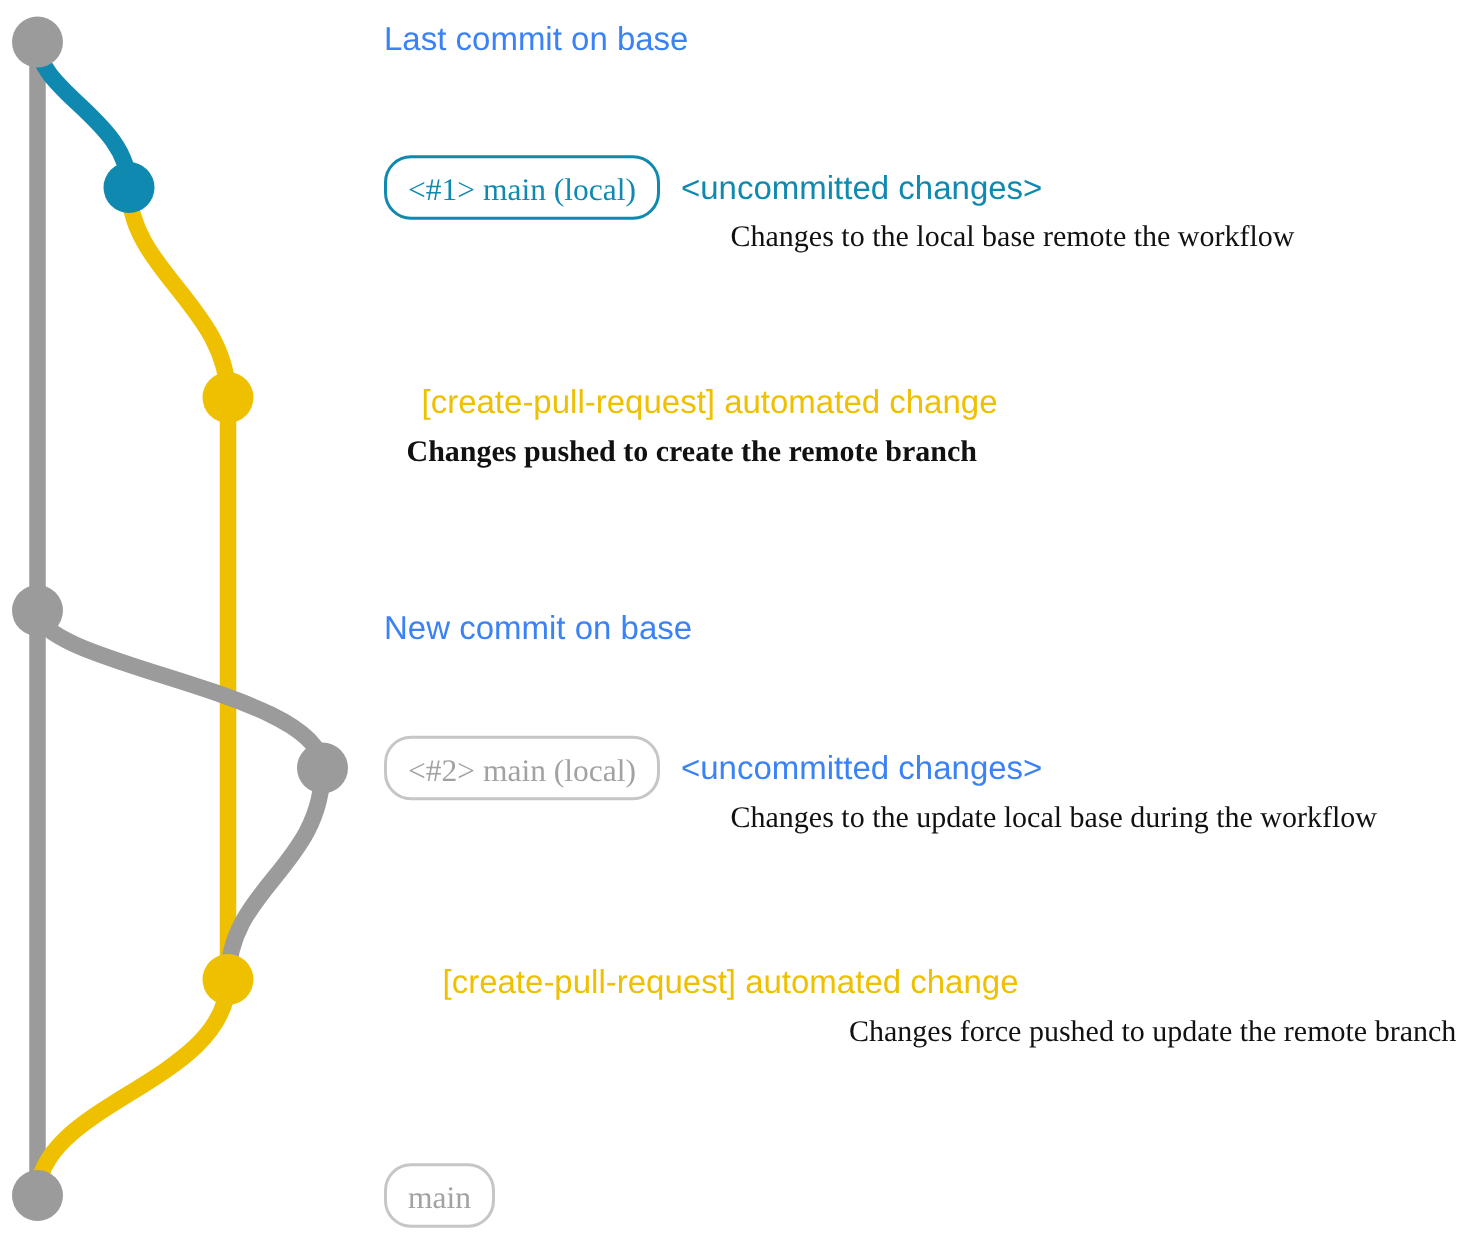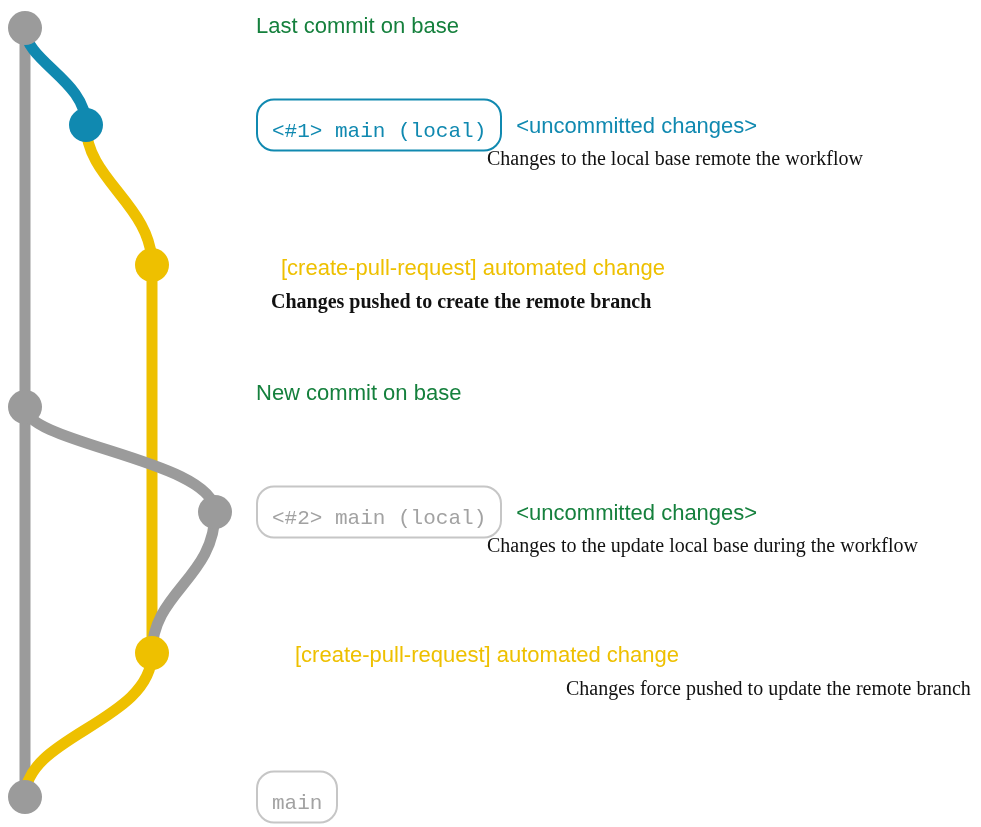--- a/index.html
+++ b/index.html
@@ -25,39 +25,39 @@
   .row-inner {
     position: absolute;
     display: flex;
     align-items: center;
   }
   .badge {
     display: inline-block;
     border-radius: 18px;
     border-style: solid;
     border-width: 2px;
-    padding: 19px 14px 6px 14px;
+    padding: 9px 14px 6px 14px;
     font-size: 21px;
     line-height: 24px;
-    font-family: Liberation Mono, monospace;
+    font-family: Liberation Serif, serif;
     white-space: nowrap;
     background: #ffffff;
   }
   .badge-blue { border-color: #1089b0; color: #1089b0; }
   .badge-gray { border-color: #c6c6c6; color: #a2a2a2; }
   .badge-yellow { border-color: #eec000; color: #eec000; }
 
   .subject {
     font-size: 22px;
     line-height: 26px;
     white-space: nowrap;
     font-family: "Liberation Sans", sans-serif;
   }
   .subject-blue { color: #1089b0; }
-  .subject-gray { color: #15803d; }
+  .subject-gray { color: #3b82f6; }
   .subject-yellow { color: #eec000; margin-left: 25px; }
 
   .note {
     position: absolute;
     font-family: "Liberation Serif", serif;
     font-size: 20px;
     line-height: 24px;
     color: #111111;
     white-space: nowrap;
   }
@@ -97,21 +97,21 @@
   <span class="gap"></span>
   <span class="subject subject-blue">&lt;uncommitted changes&gt;</span>
 </div>
 <div class="note" style="left:487px; top:146px;">Changes to the local base remote the workflow</div>
 
 <div class="row-inner" style="left:256px; top:268px; transform:translateY(-50%);">
   <span class="subject subject-yellow">[create-pull-request] automated change</span>
 </div>
 <div class="note" style="left:271px; top:289px;font-weight:bold;">Changes pushed to create the remote branch</div>
 
-<div class="row-inner" style="left:256px; top:393px; transform:translateY(-50%);">
+<div class="row-inner" style="left:256px; top:419px; transform:translateY(-50%);">
   <span class="subject subject-gray">New commit on base</span>
 </div>
 
 <div class="row-inner" style="left:256px; top:512px; transform:translateY(-50%);">
   <span class="badge badge-gray">&lt;#2&gt; main (local)</span>
   <span class="gap"></span>
   <span class="subject subject-gray">&lt;uncommitted changes&gt;</span>
 </div>
 <div class="note" style="left:487px; top:533px;">Changes to the update local base during the workflow</div>
 

